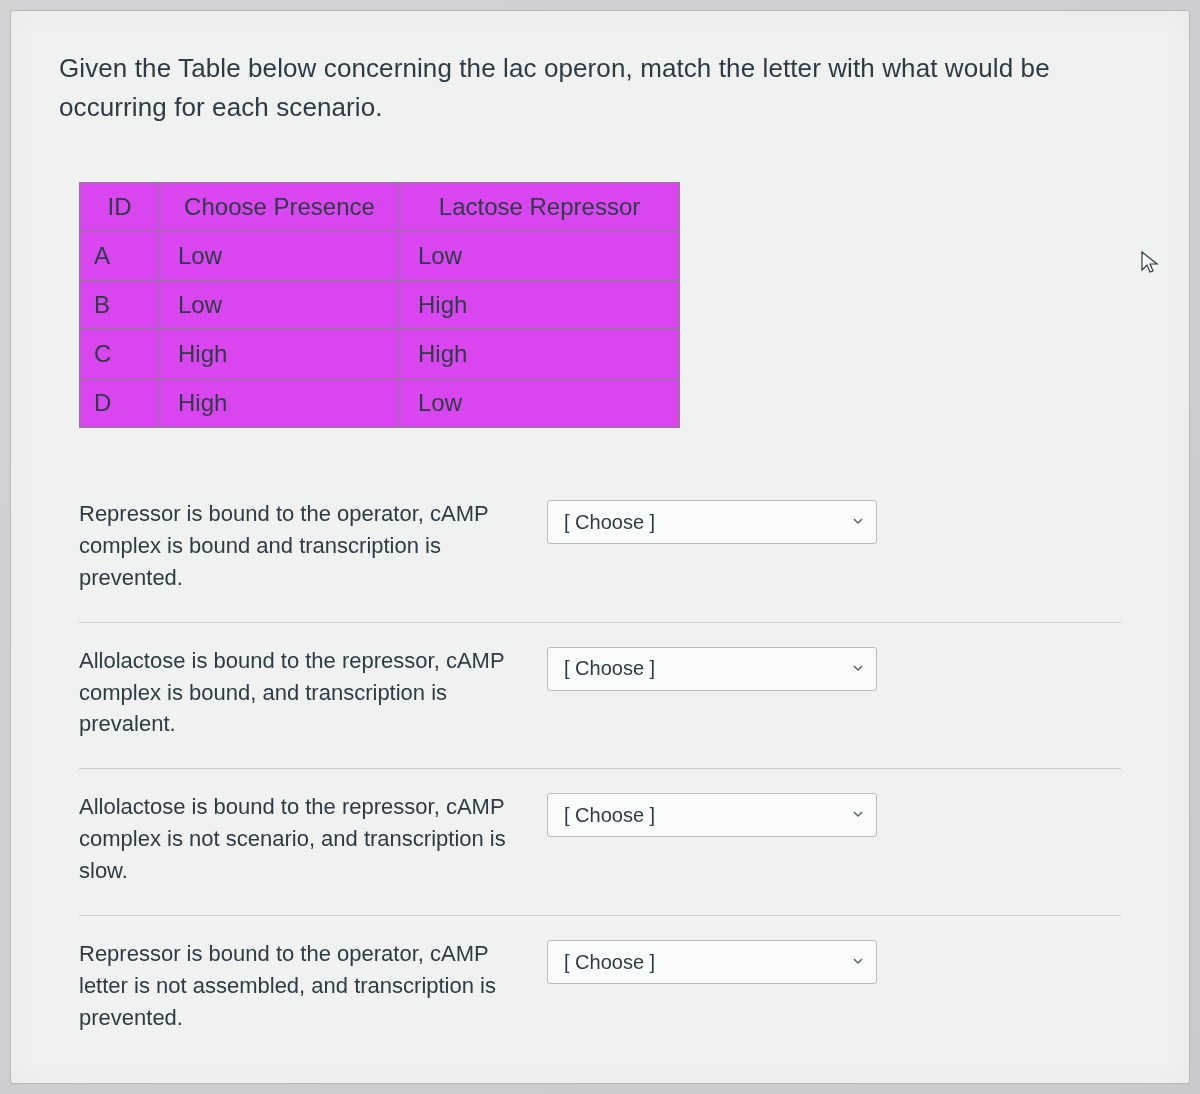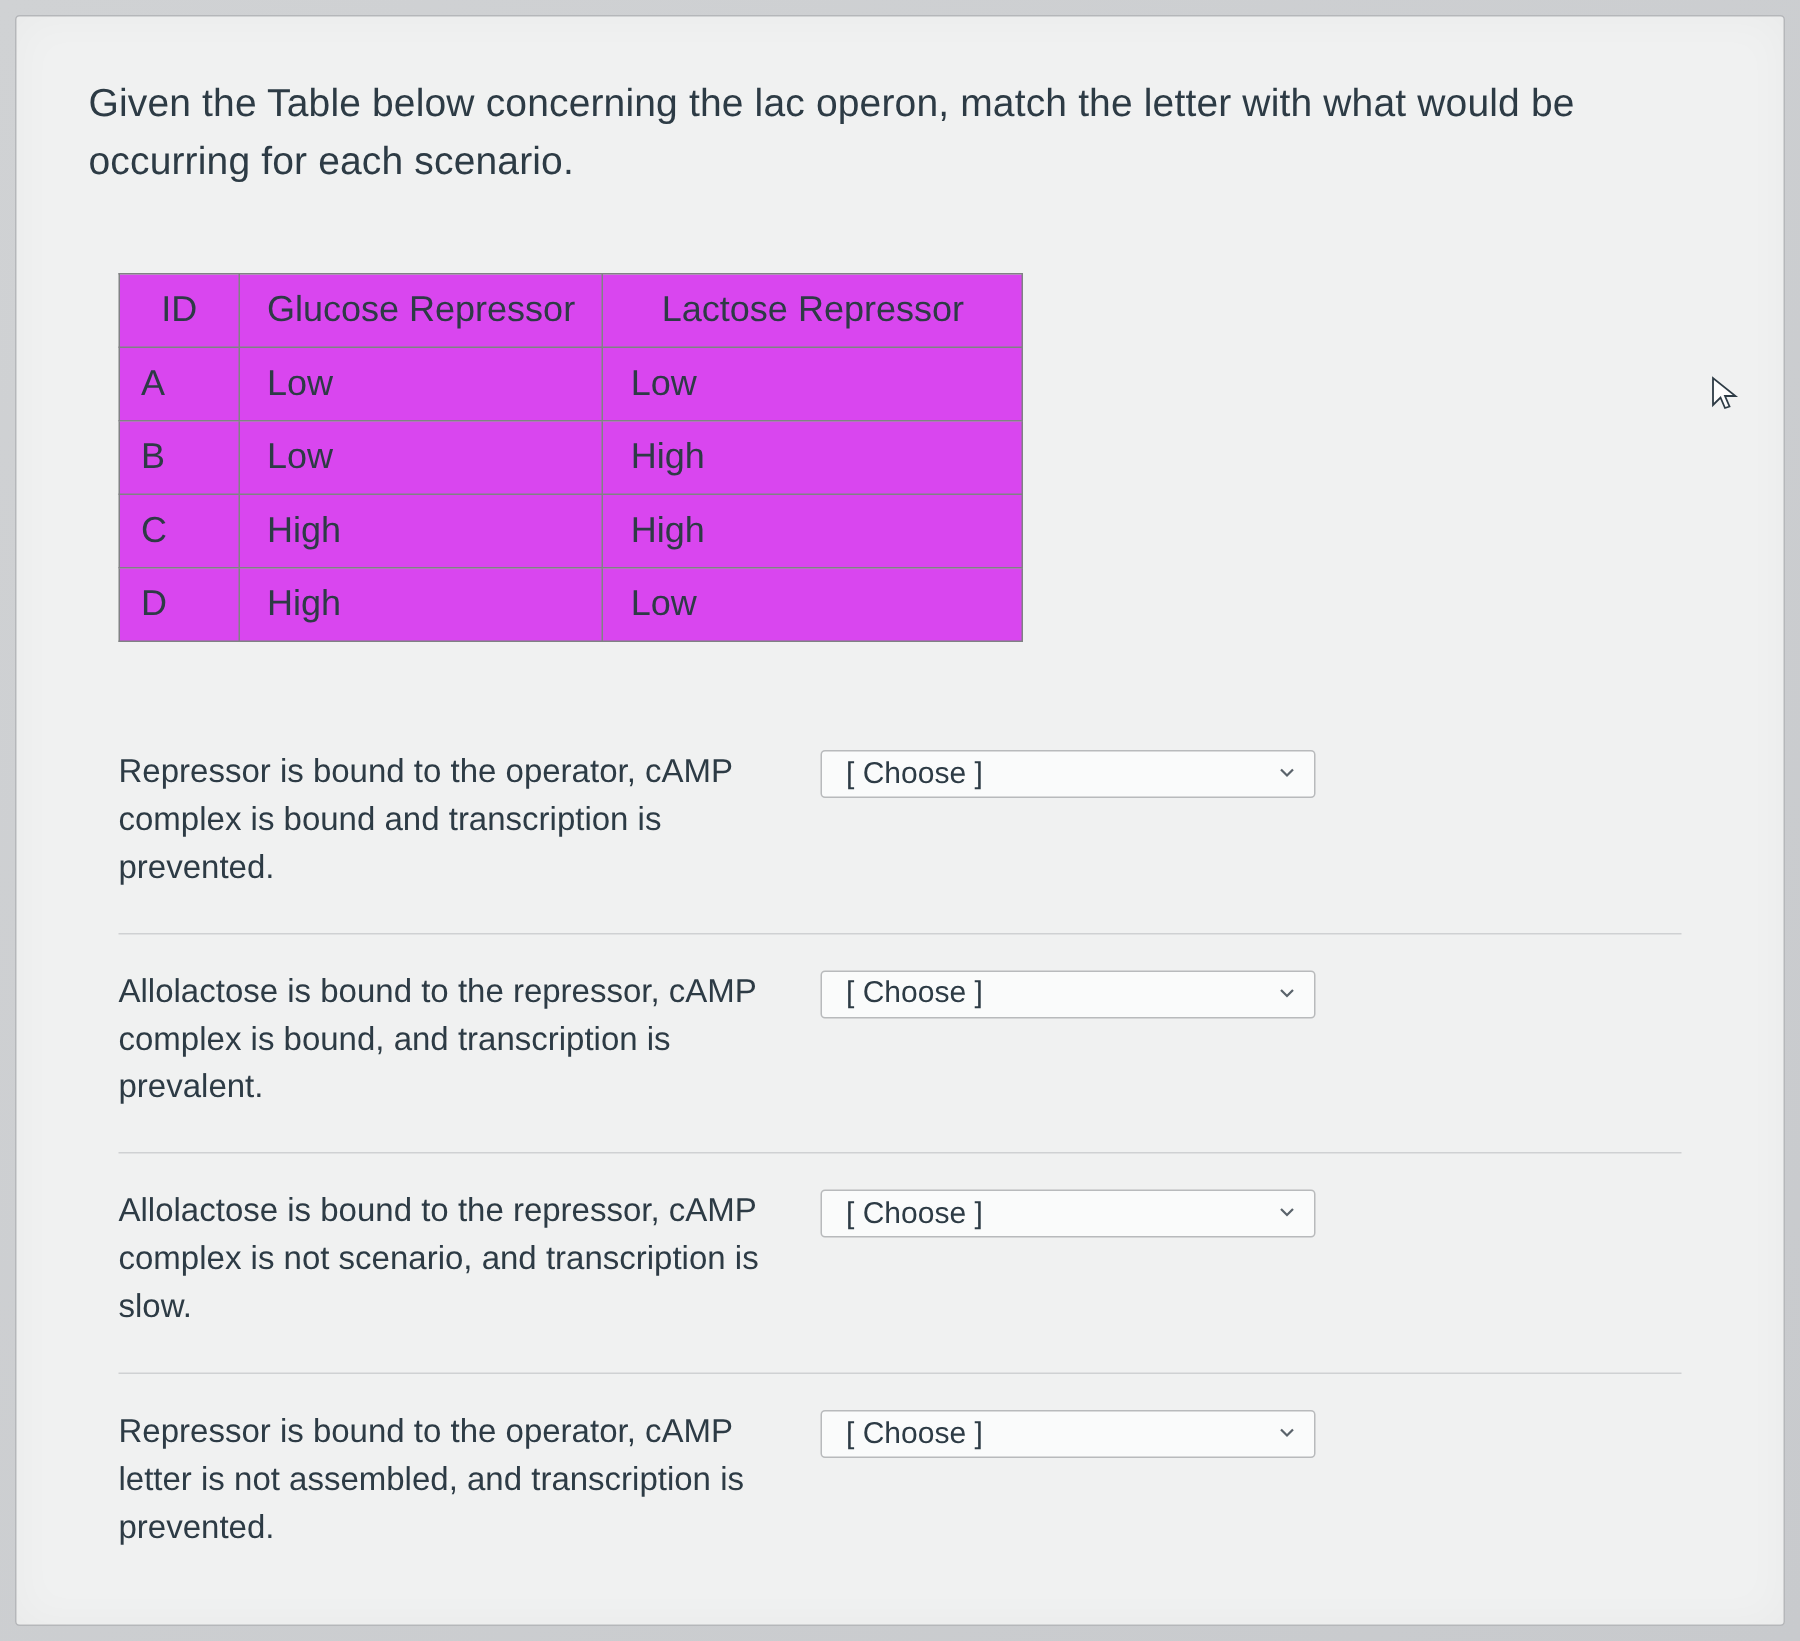--- a/index.html
+++ b/index.html
@@ -61,21 +61,21 @@
   }
   .match-row:first-child { border-top: none; padding-top: 0; }
   .match-text {
     flex: 0 0 430px;
     font-size: 22px;
     line-height: 1.45;
     color: #2d3b45;
   }
   .select-box {
     flex: 0 0 330px;
-    height: 32px;
+    height: 44px;
     background: #fafbfb;
     border: 1px solid #b8babc;
     border-radius: 3px;
     display: flex;
     align-items: center;
     justify-content: space-between;
     padding: 0 12px 0 16px;
     font-size: 20px;
     color: #2d3b45;
     cursor: pointer;
@@ -98,21 +98,21 @@
 <body>
 
 <div class="card">
 
   <p class="prompt">Given the Table below concerning the lac operon, match the letter with what would be occurring for each scenario.</p>
 
   <table class="data">
     <thead>
       <tr>
         <th>ID</th>
-        <th class="wide">Glucose Repressor</th>
+        <th class="wide">Choose Presence</th>
         <th class="wider">Lactose Repressor</th>
       </tr>
     </thead>
     <tbody>
       <tr>
         <td class="id">A</td>
         <td class="val">Low</td>
         <td class="val">Low</td>
       </tr>
       <tr>

